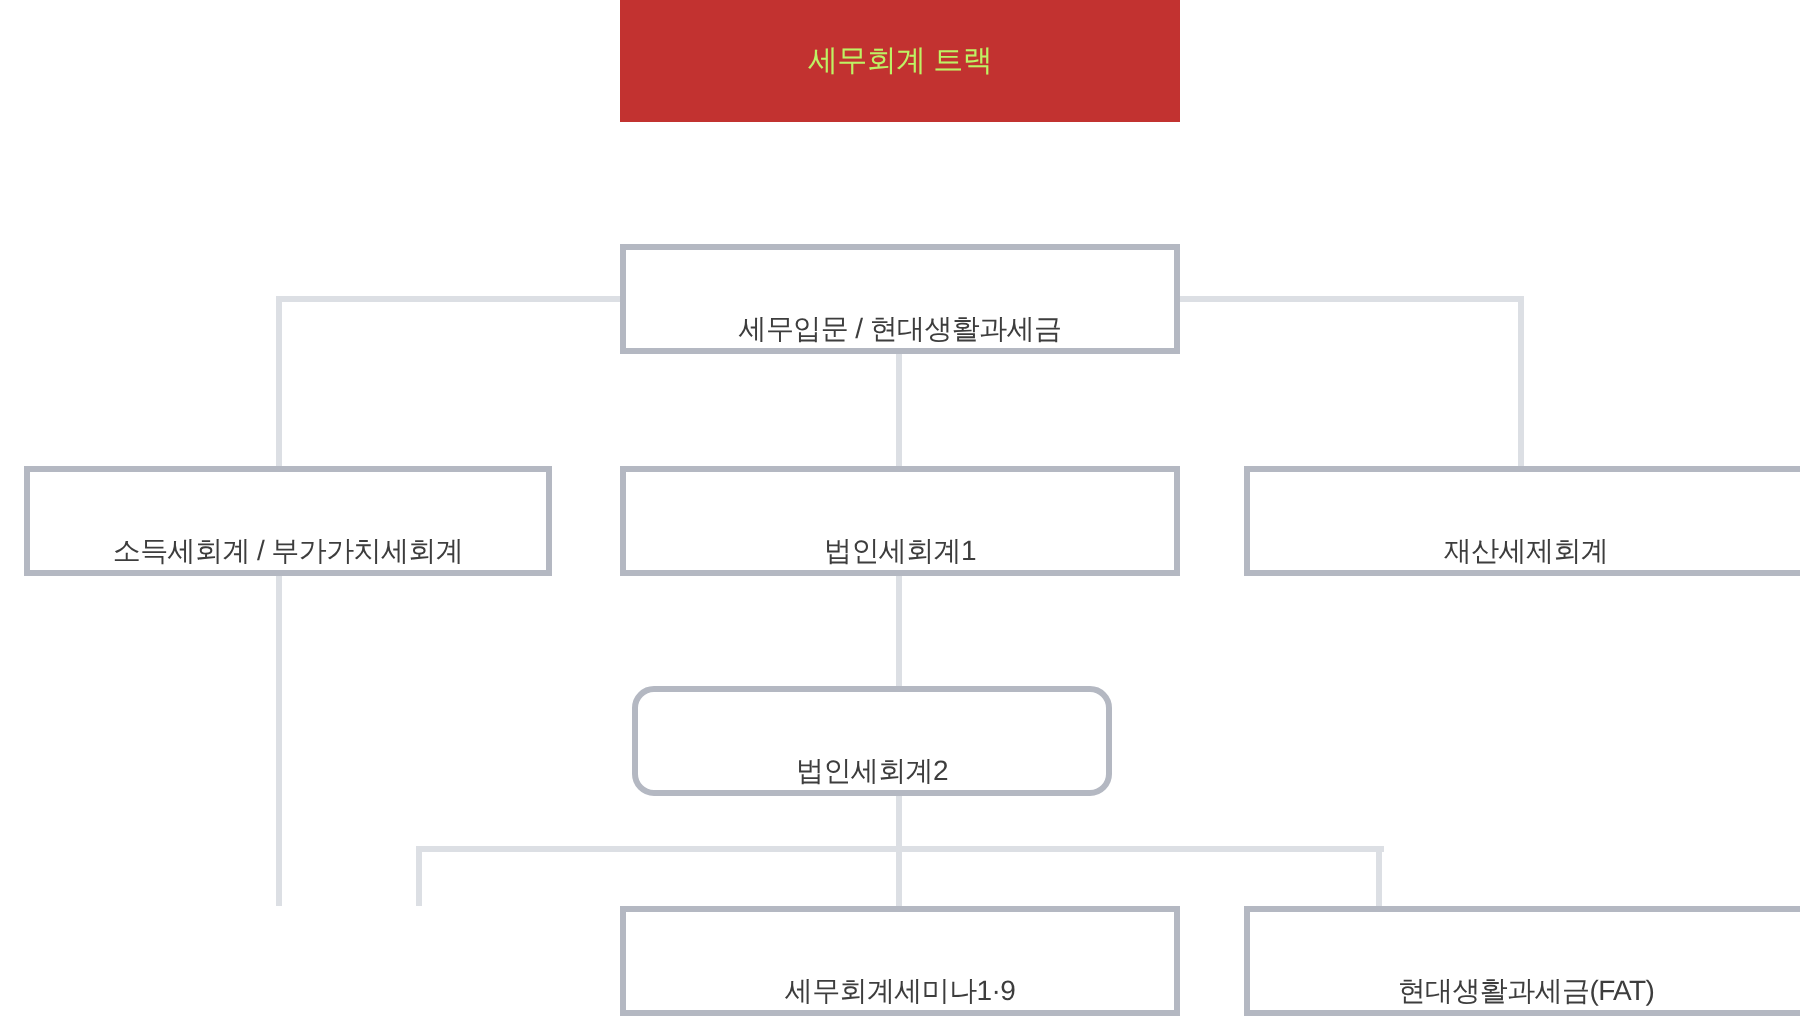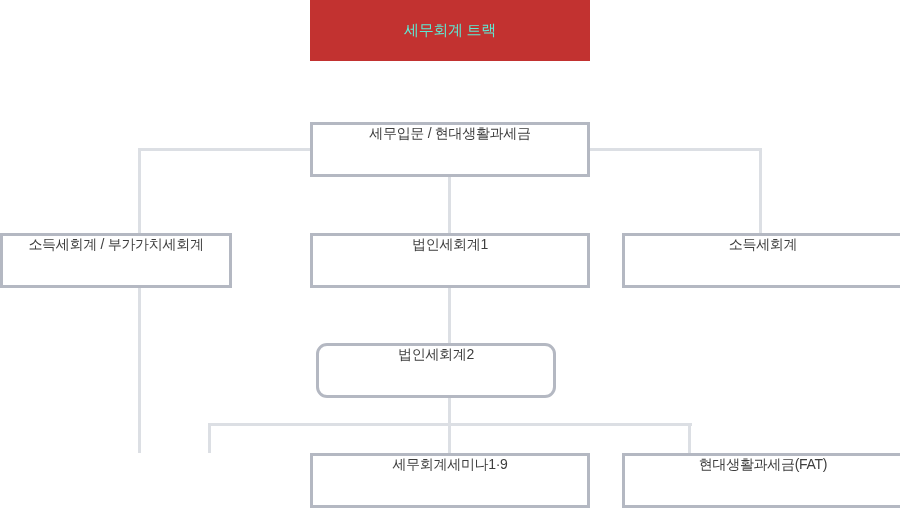--- a/index.html
+++ b/index.html
@@ -8,46 +8,46 @@
     width: 900px;
     height: 510px;
     background: #ffffff;
     overflow: hidden;
     font-family: "Liberation Sans", "DejaVu Sans", sans-serif;
   }
   .banner {
     position: absolute;
     left: 310px; top: 0; width: 280px; height: 61px;
     background: #c23230;
-    color: #5eead4;
+    color: #bef264;
     display: flex; align-items: center; justify-content: center;
     font-size: 15px;
     letter-spacing: -0.3px;
     z-index: 3;
   }
   .node {
     position: absolute;
     height: 55px;
     box-sizing: border-box;
     background: #ffffff;
     border: 3px solid #b4b8c2;
     color: #3d3d3d;
-    display: flex; align-items: flex-start; justify-content: center;
+    display: flex; align-items: flex-end; justify-content: center;
     font-size: 14px;
     letter-spacing: -0.3px;
     z-index: 2;
   }
   .line {
     position: absolute;
     background: #dcdfe4;
     z-index: 1;
   }
   
   .n-intro    { left: 310px; top: 122px; width: 280px; }
-  .n-income   { left: 0;   top: 233px; width: 232px; }
+  .n-income   { left: 12px;   top: 233px; width: 264px; }
   .n-corp1    { left: 310px; top: 233px; width: 280px; }
   .n-property { left: 622px; top: 233px; width: 282px; }
   .n-corp2    { left: 316px; top: 343px; width: 240px; border-radius: 11px; }
   .n-tat      { left: 2px;   top: 453px; width: 276px; }
   .n-seminar  { left: 310px; top: 453px; width: 280px; }
   .n-fat      { left: 622px; top: 453px; width: 282px; }
   
   .l-h-left        { left: 138px; top: 148px; width: 172px; height: 3px; }
   .l-h-right       { left: 590px; top: 148px; width: 172px; height: 3px; }
   .l-v-left-upper  { left: 138px; top: 148px; width: 3px; height: 85px; }
@@ -87,21 +87,21 @@
 
   <div class="node n-income">
     <span>소득세회계 / 부가가치세회계</span>
   </div>
 
   <div class="node n-corp1">
     <span>법인세회계1</span>
   </div>
 
   <div class="node n-property">
-    <span>소득세회계</span>
+    <span>재산세제회계</span>
   </div>
 
   <div class="node n-corp2">
     <span>법인세회계2</span>
   </div>
 
 
   <div class="node n-seminar">
     <span>세무회계세미나1·9</span>
   </div>

